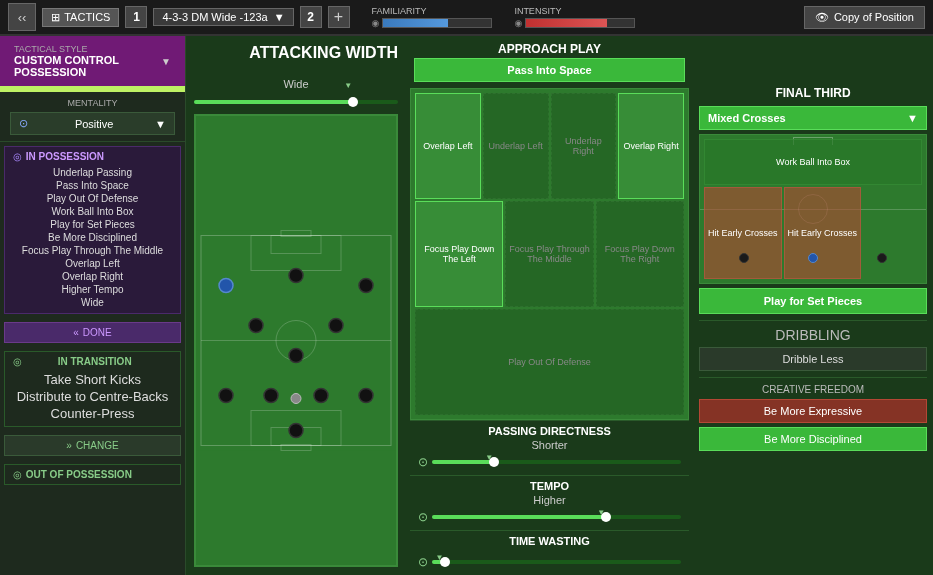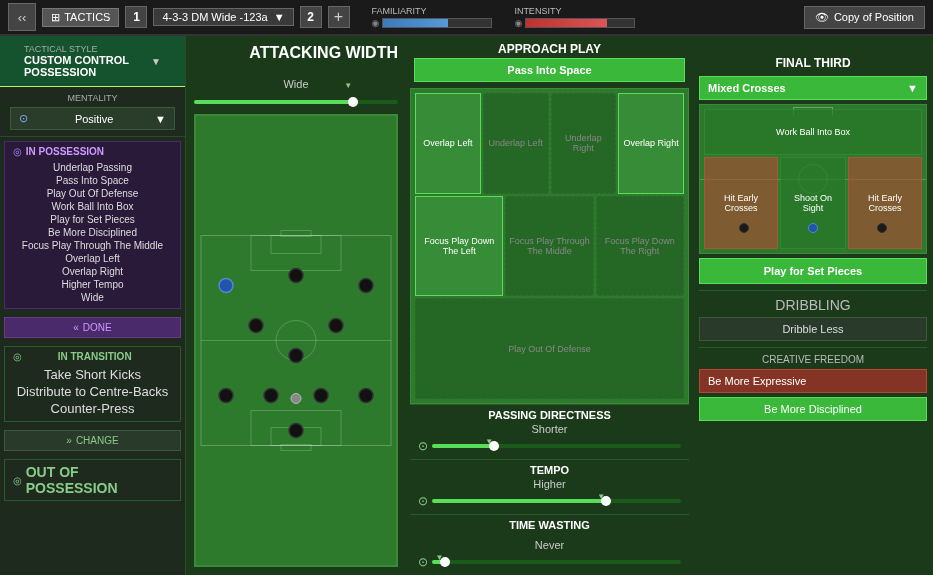--- a/index.html
+++ b/index.html
@@ -113,26 +113,26 @@
     .left-sidebar {
       width: 186px;
       min-width: 186px;
       background: #1e2a1e;
       border-right: 1px solid #2a4a2a;
       display: flex;
       flex-direction: column;
       padding: 0;
     }
     .tactical-style-header {
-      background: #14532d;
-      padding: 8px 24px;
+      background: #701a75;
+      padding: 8px 14px;
       display: flex;
       align-items: center;
       justify-content: space-between;
-      border-bottom: 1px solid #bef264;
+      border-bottom: 6px solid #bef264;
     }
     .tactical-style-label {
       font-size: 9px; color: #aaa; text-transform: uppercase;
     }
     .tactical-style-name {
       font-size: 11px; font-weight: bold; color: #fff; text-transform: uppercase;
     }
     .dropdown-arrow {
       color: #ccc; font-size: 10px;
     }
@@ -217,21 +217,21 @@
     .out-possession-section {
       border: 1px solid #2a5a2a;
       margin: 4px;
       padding: 4px 8px;
     }
     .out-poss-header {
       display: flex; align-items: center; gap: 4px;
     }
     .out-poss-icon { color: #88cc88; font-size: 10px; }
     .out-poss-title {
-      font-size: 14px; color: #88cc88; font-weight: bold; text-transform: uppercase;
+      font-size: 10px; color: #88cc88; font-weight: bold; text-transform: uppercase;
     }
     .panel-title {
       text-align: right;
       font-size: 16px; font-weight: bold; color: #fff; text-transform: uppercase;
       margin-bottom: 12px;
     }
     .panel-subtitle {
       text-align: center;
       font-size: 11px; color: #ccc;
       margin-bottom: 4px;
@@ -280,20 +280,21 @@
       color: #ddd; font-size: 11px;
     }
     .creative-label {
       font-size: 10px; color: #bbb; text-transform: uppercase;
       text-align: center;
     }
     .creative-btn-red {
       background: rgba(160, 50, 40, 0.8);
       border: 1px solid rgba(200, 80, 60, 0.7);
       padding: 5px 8px;
+      text-align: center;
       cursor: pointer;
       color: #fff; font-size: 11px;
     }
     .creative-btn-green {
       background: #3ab83a;
       border: 1px solid #5add5a;
       padding: 5px 8px;
       text-align: center;
       cursor: pointer;
       color: #fff; font-size: 11px;
@@ -359,20 +360,21 @@
       display: flex;
       flex-direction: column;
     }
     .col-right {
       width: 240px;
       min-width: 240px;
       padding: 20px 6px;
       display: flex;
       flex-direction: column;
       gap: 4px;
+      margin-top: 30px;
     }
 
     .pitch-svg {
       width: 100%; height: 100%;
     }
 
     
     .slider-row {
       display: flex; align-items: center; gap: 4px;
       margin: 2px 0;
@@ -729,21 +731,20 @@
             <div class="slider-active" style="width:70%"></div>
             <div class="slider-knob" style="left:70%">
               <div class="tick-down">▼</div>
             </div>
           </div>
         </div>
       </div>
 
       <div class="tw-section">
         <div class="tw-title">TIME WASTING</div>
-        <div class="tw-value">Never</div>
         <div class="slider-row">
           <span class="slider-icon">⊙</span>
           <div class="slider-wrapper">
             <div class="slider-bg"></div>
             <div class="slider-active" style="width:5%"></div>
             <div class="slider-knob" style="left:5%">
               <div class="tick-down">▼</div>
             </div>
           </div>
         </div>
@@ -764,21 +765,20 @@
         <div class="field-line-h"></div>
 
         <div style="position:absolute; top:0; left:0; right:0; bottom:0; padding:4px; display:flex; flex-direction:column; gap:2px;">
 
           <div style="display:flex; gap:2px; flex:1;">
             <div class="rt-cell green" style="flex:3;">Work Ball Into Box</div>
           </div>
 
           <div style="display:flex; gap:2px; flex:2;">
             <div class="rt-cell">Hit Early Crosses</div>
-            <div class="rt-cell green">Shoot On Sight</div>
             <div class="rt-cell">Hit Early Crosses</div>
           </div>
         </div>
 
         <div class="rt-field-players">
           <div class="rt-player"></div>
           <div class="rt-player selected"></div>
           <div class="rt-player"></div>
         </div>
       </div>

